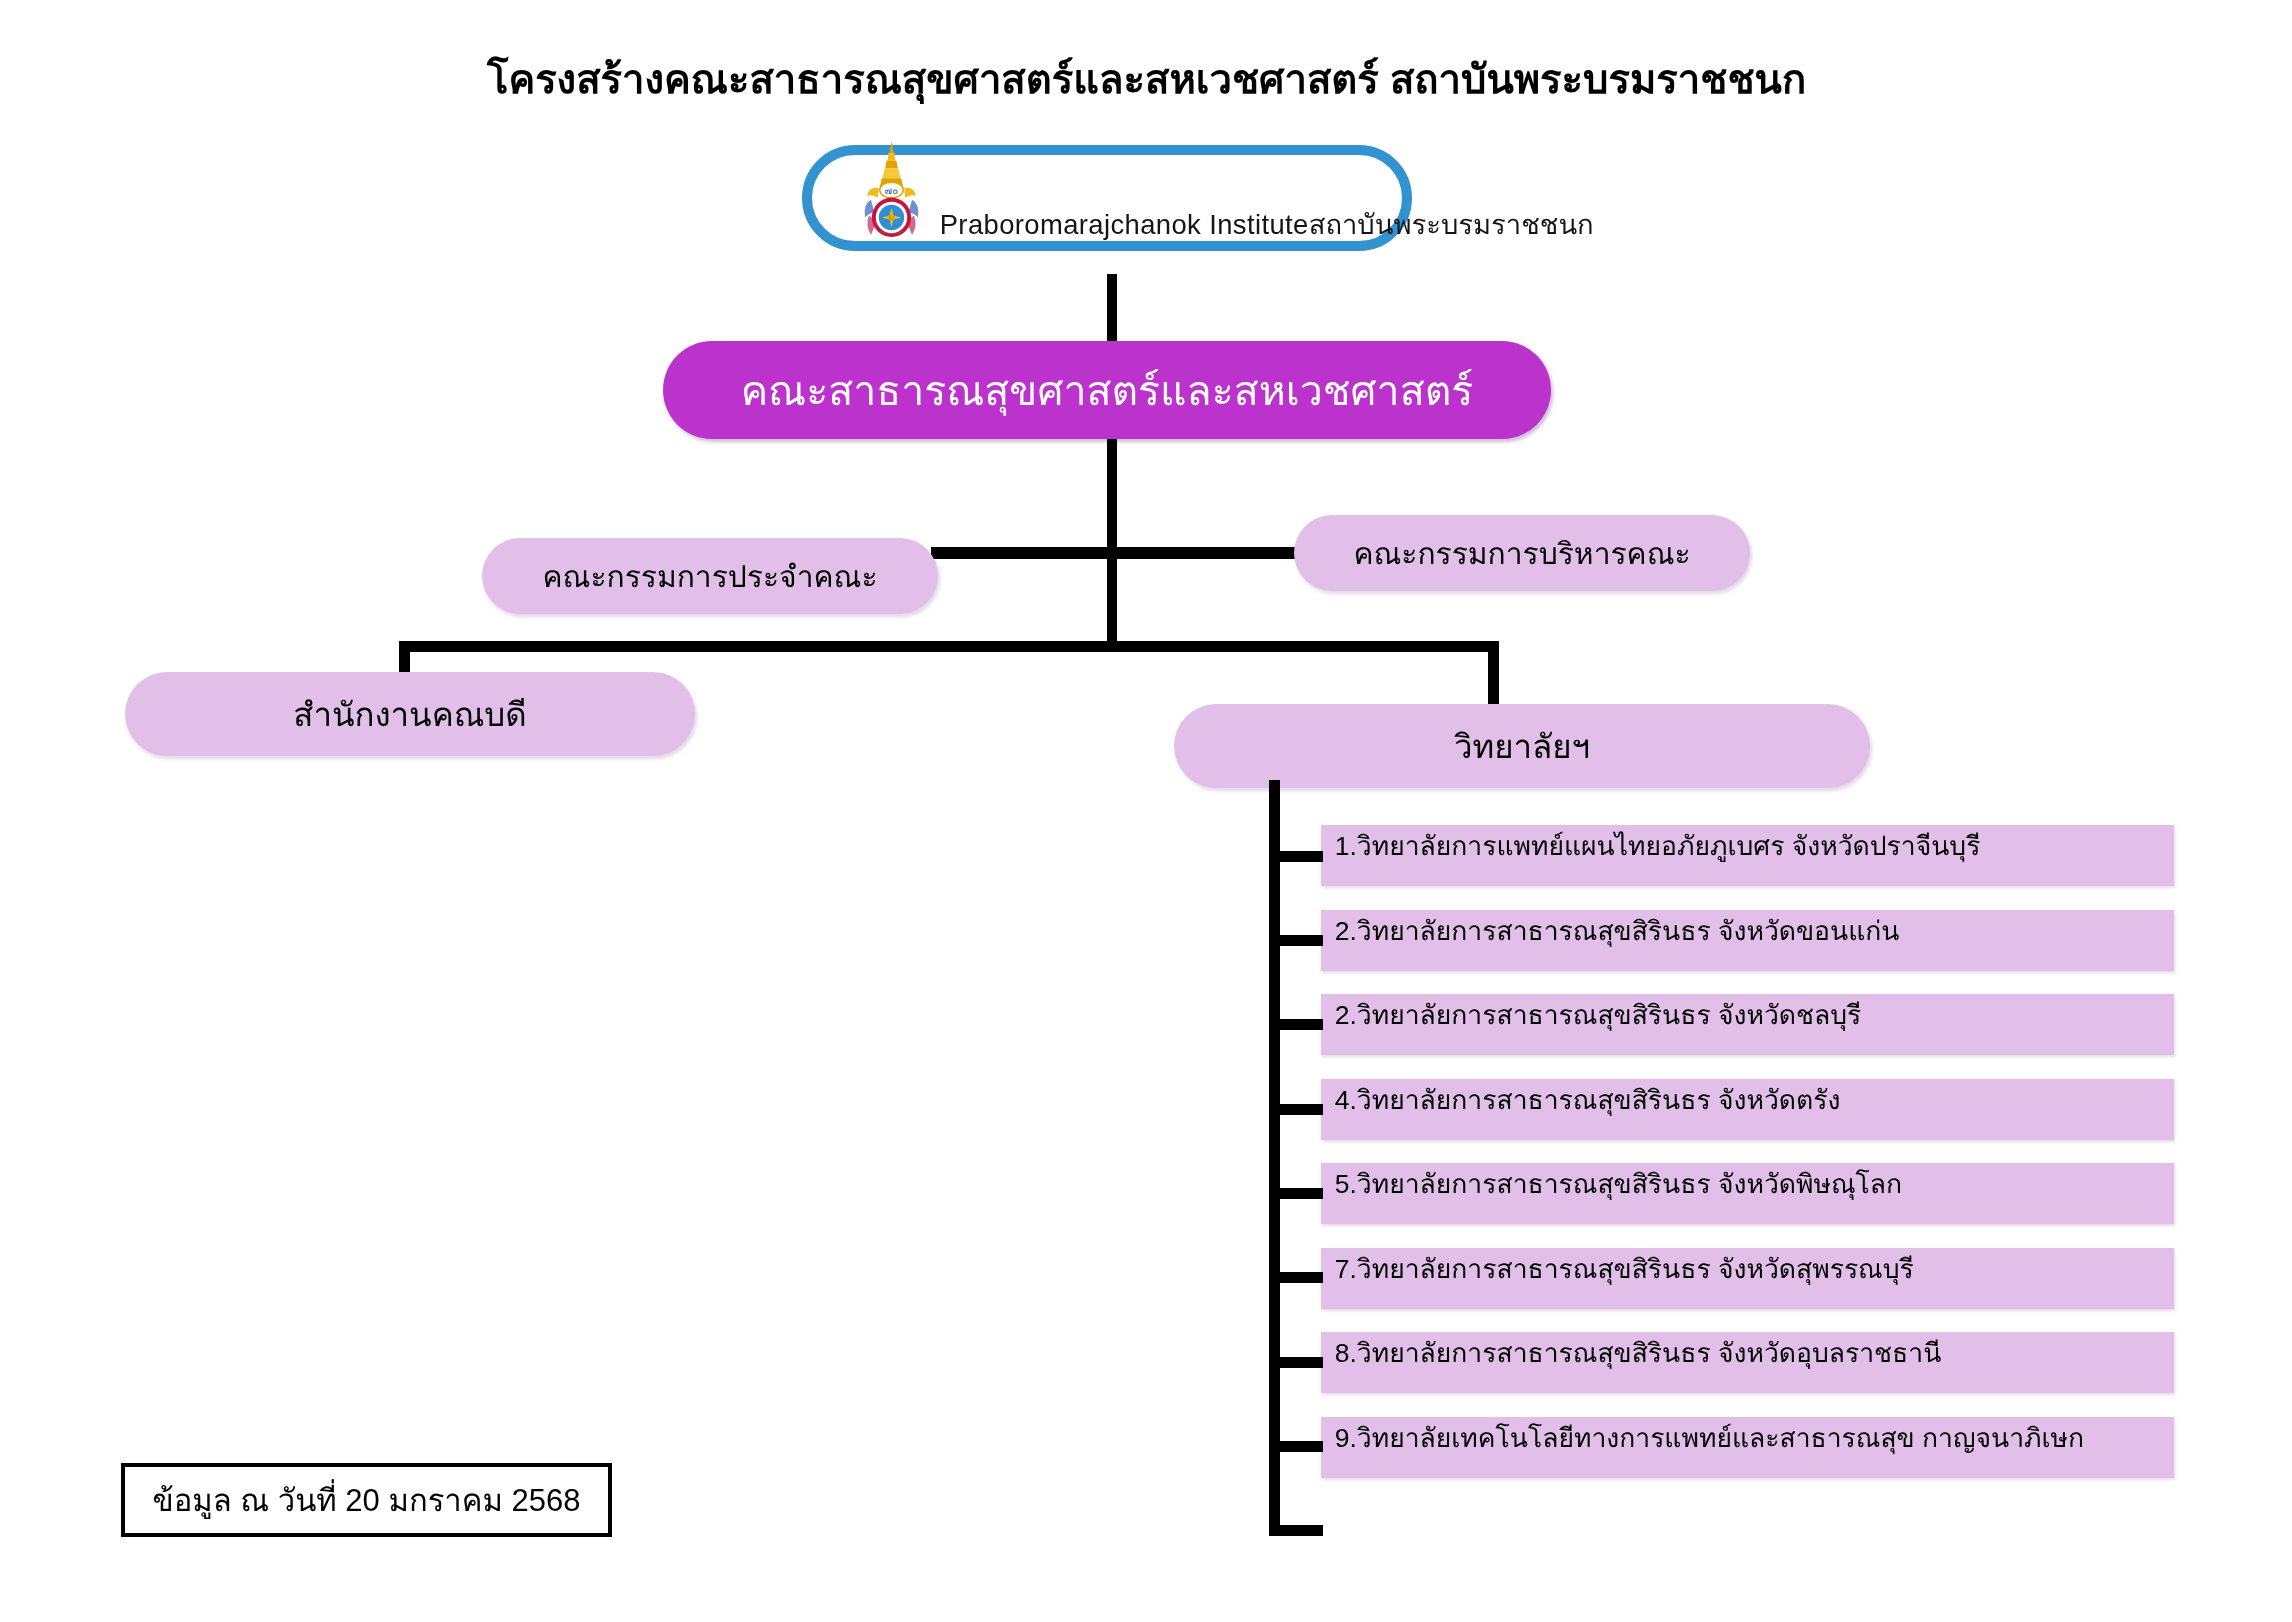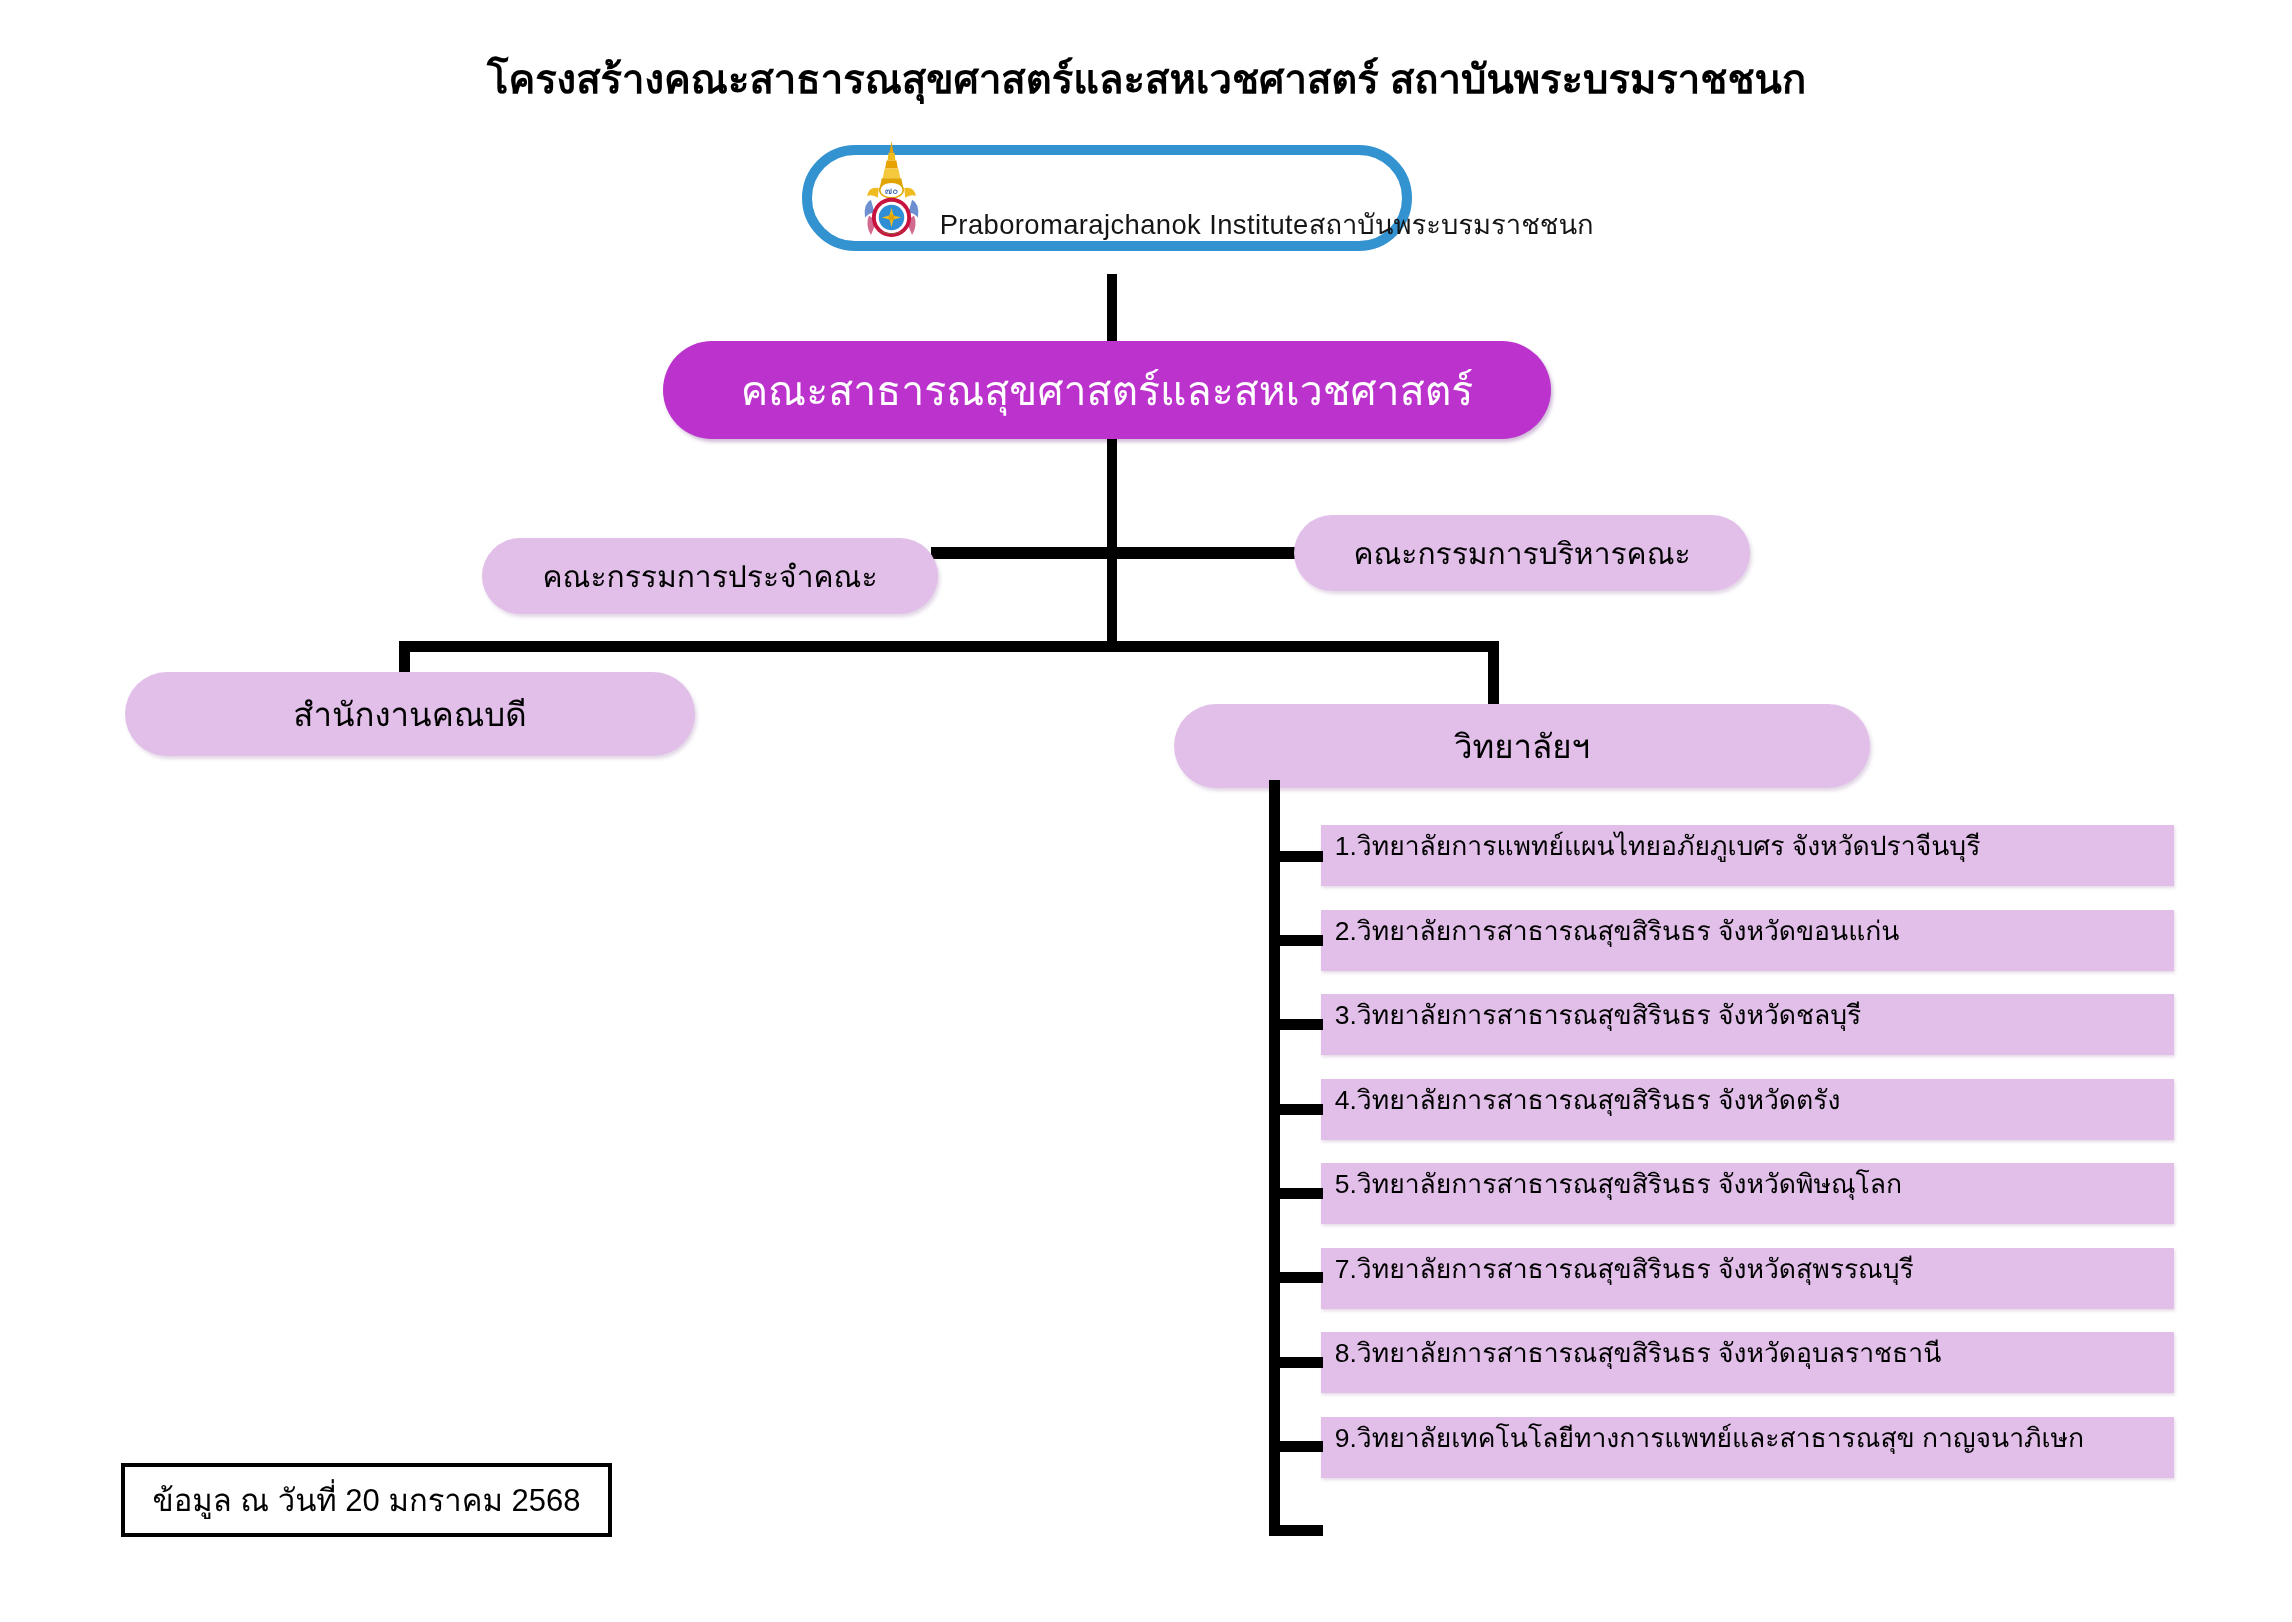--- a/index.html
+++ b/index.html
@@ -241,21 +241,21 @@
   <div class="line" id="college-spine" style="left: 1269px; top: 780px; width: 10.8px; height: 756px;"></div>
 
   <div id="college-list">
       <div class="college-item">
         <span>1.วิทยาลัยการแพทย์แผนไทยอภัยภูเบศร  จังหวัดปราจีนบุรี</span>
       </div>
       <div class="college-item">
         <span>2.วิทยาลัยการสาธารณสุขสิรินธร  จังหวัดขอนแก่น</span>
       </div>
       <div class="college-item">
-        <span>3.วิทยาลัยการสาธารณสุขสิรินธร  จังหวัดชลบุรี</span>
+        <span>2.วิทยาลัยการสาธารณสุขสิรินธร  จังหวัดชลบุรี</span>
       </div>
       <div class="college-item">
         <span>4.วิทยาลัยการสาธารณสุขสิรินธร  จังหวัดตรัง</span>
       </div>
       <div class="college-item">
         <span>5.วิทยาลัยการสาธารณสุขสิรินธร  จังหวัดพิษณุโลก</span>
       </div>
       <div class="college-item">
         <span>7.วิทยาลัยการสาธารณสุขสิรินธร  จังหวัดสุพรรณบุรี</span>
       </div>

